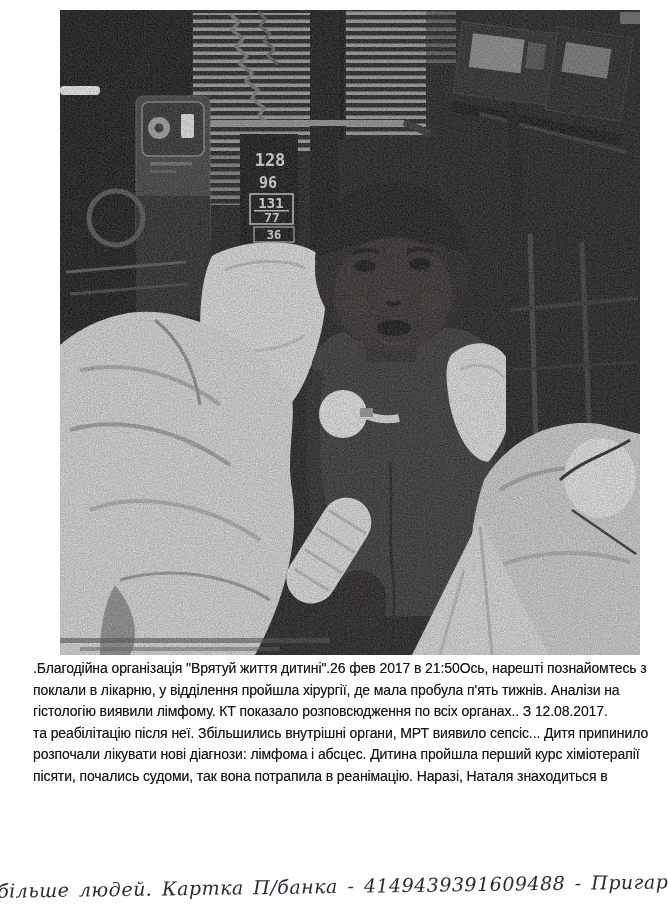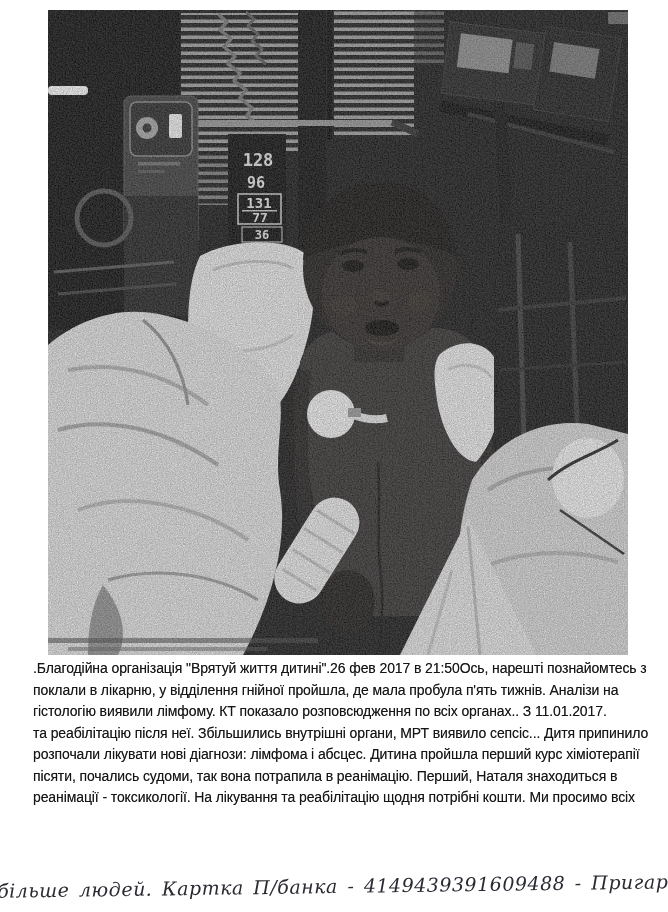--- a/index.html
+++ b/index.html
@@ -5,21 +5,21 @@
   html,body{margin:0;padding:0;}
   body{
     width:668px;height:912px;
     background:#ffffff;
     position:relative;
     font-family:"Liberation Sans",sans-serif;
     overflow:hidden;
   }
   .page{position:absolute;inset:0;background:#fff;overflow:hidden;}
   .photo-wrap{
-    position:absolute;left:48px;top:10px;width:580px;height:645px;
+    position:absolute;left:60px;top:10px;width:580px;height:645px;
   }
   .photo-wrap svg{display:block;}
   .article{
     position:absolute;left:33px;top:658px;width:630px;
     font-size:14px;line-height:21.5px;
     color:#161616;letter-spacing:-0.1px;
     text-shadow:0 0 0.5px rgba(20,20,20,0.55);
   }
   .article .line{white-space:nowrap;}
   .hand{
@@ -205,23 +205,22 @@
         <rect x="560" y="2" width="20" height="12" fill="#6a6a6a"></rect>
       </g>
 
       <rect width="580" height="645" filter="url(#speckB)" opacity="0.3"></rect>
       <rect width="580" height="645" filter="url(#speckW)" opacity="0.18"></rect>
     </svg>
   </div>
 
   <div class="article">
     <div class="line">.Благодійна організація "Врятуй життя дитині".26 фев 2017 в 21:50Ось, нарешті познайомтесь з</div>
-    <div class="line">поклали в лікарню, у відділення гнійної пройшла, де мала пробула п'ять тижнів. Аналізи на</div>
-    <div class="line">гістологію виявили лімфому. КТ показало розповсюдження по всіх органах.. З 11.01.2017.</div>
+    <div class="line">поклали в лікарню, у відділення пройшла хірургії, де мала пробула п'ять тижнів. Аналізи на</div>
+    <div class="line">гістологію виявили лімфому. КТ показало розповсюдження по всіх органах.. З 12.08.2017.</div>
     <div class="line">та реабілітацію після неї. Збільшились внутрішні органи, МРТ виявило сепсіс... Дитя припинило</div>
     <div class="line">розпочали лікувати нові діагнози: лімфома і абсцес. Дитина пройшла перший курс хіміотерапії</div>
-    <div class="line">пісяти, почались судоми, так вона потрапила в реанімацію. Перший, Наталя знаходиться в</div>
-    <div class="line">реанімації - токсикології. На лікування та реабілітацію щодня потрібні кошти. Ми просимо всіх</div>
+    <div class="line">пісяти, почались судоми, так вона потрапила в реанімацію. Наразі, Наталя знаходиться в</div>
   </div>
 
   <div class="hand">більше людей. Картка П/банка - 4149439391609488 - Пригара М.В (батько)</div>
 
 </div>
 
 </body></html>

